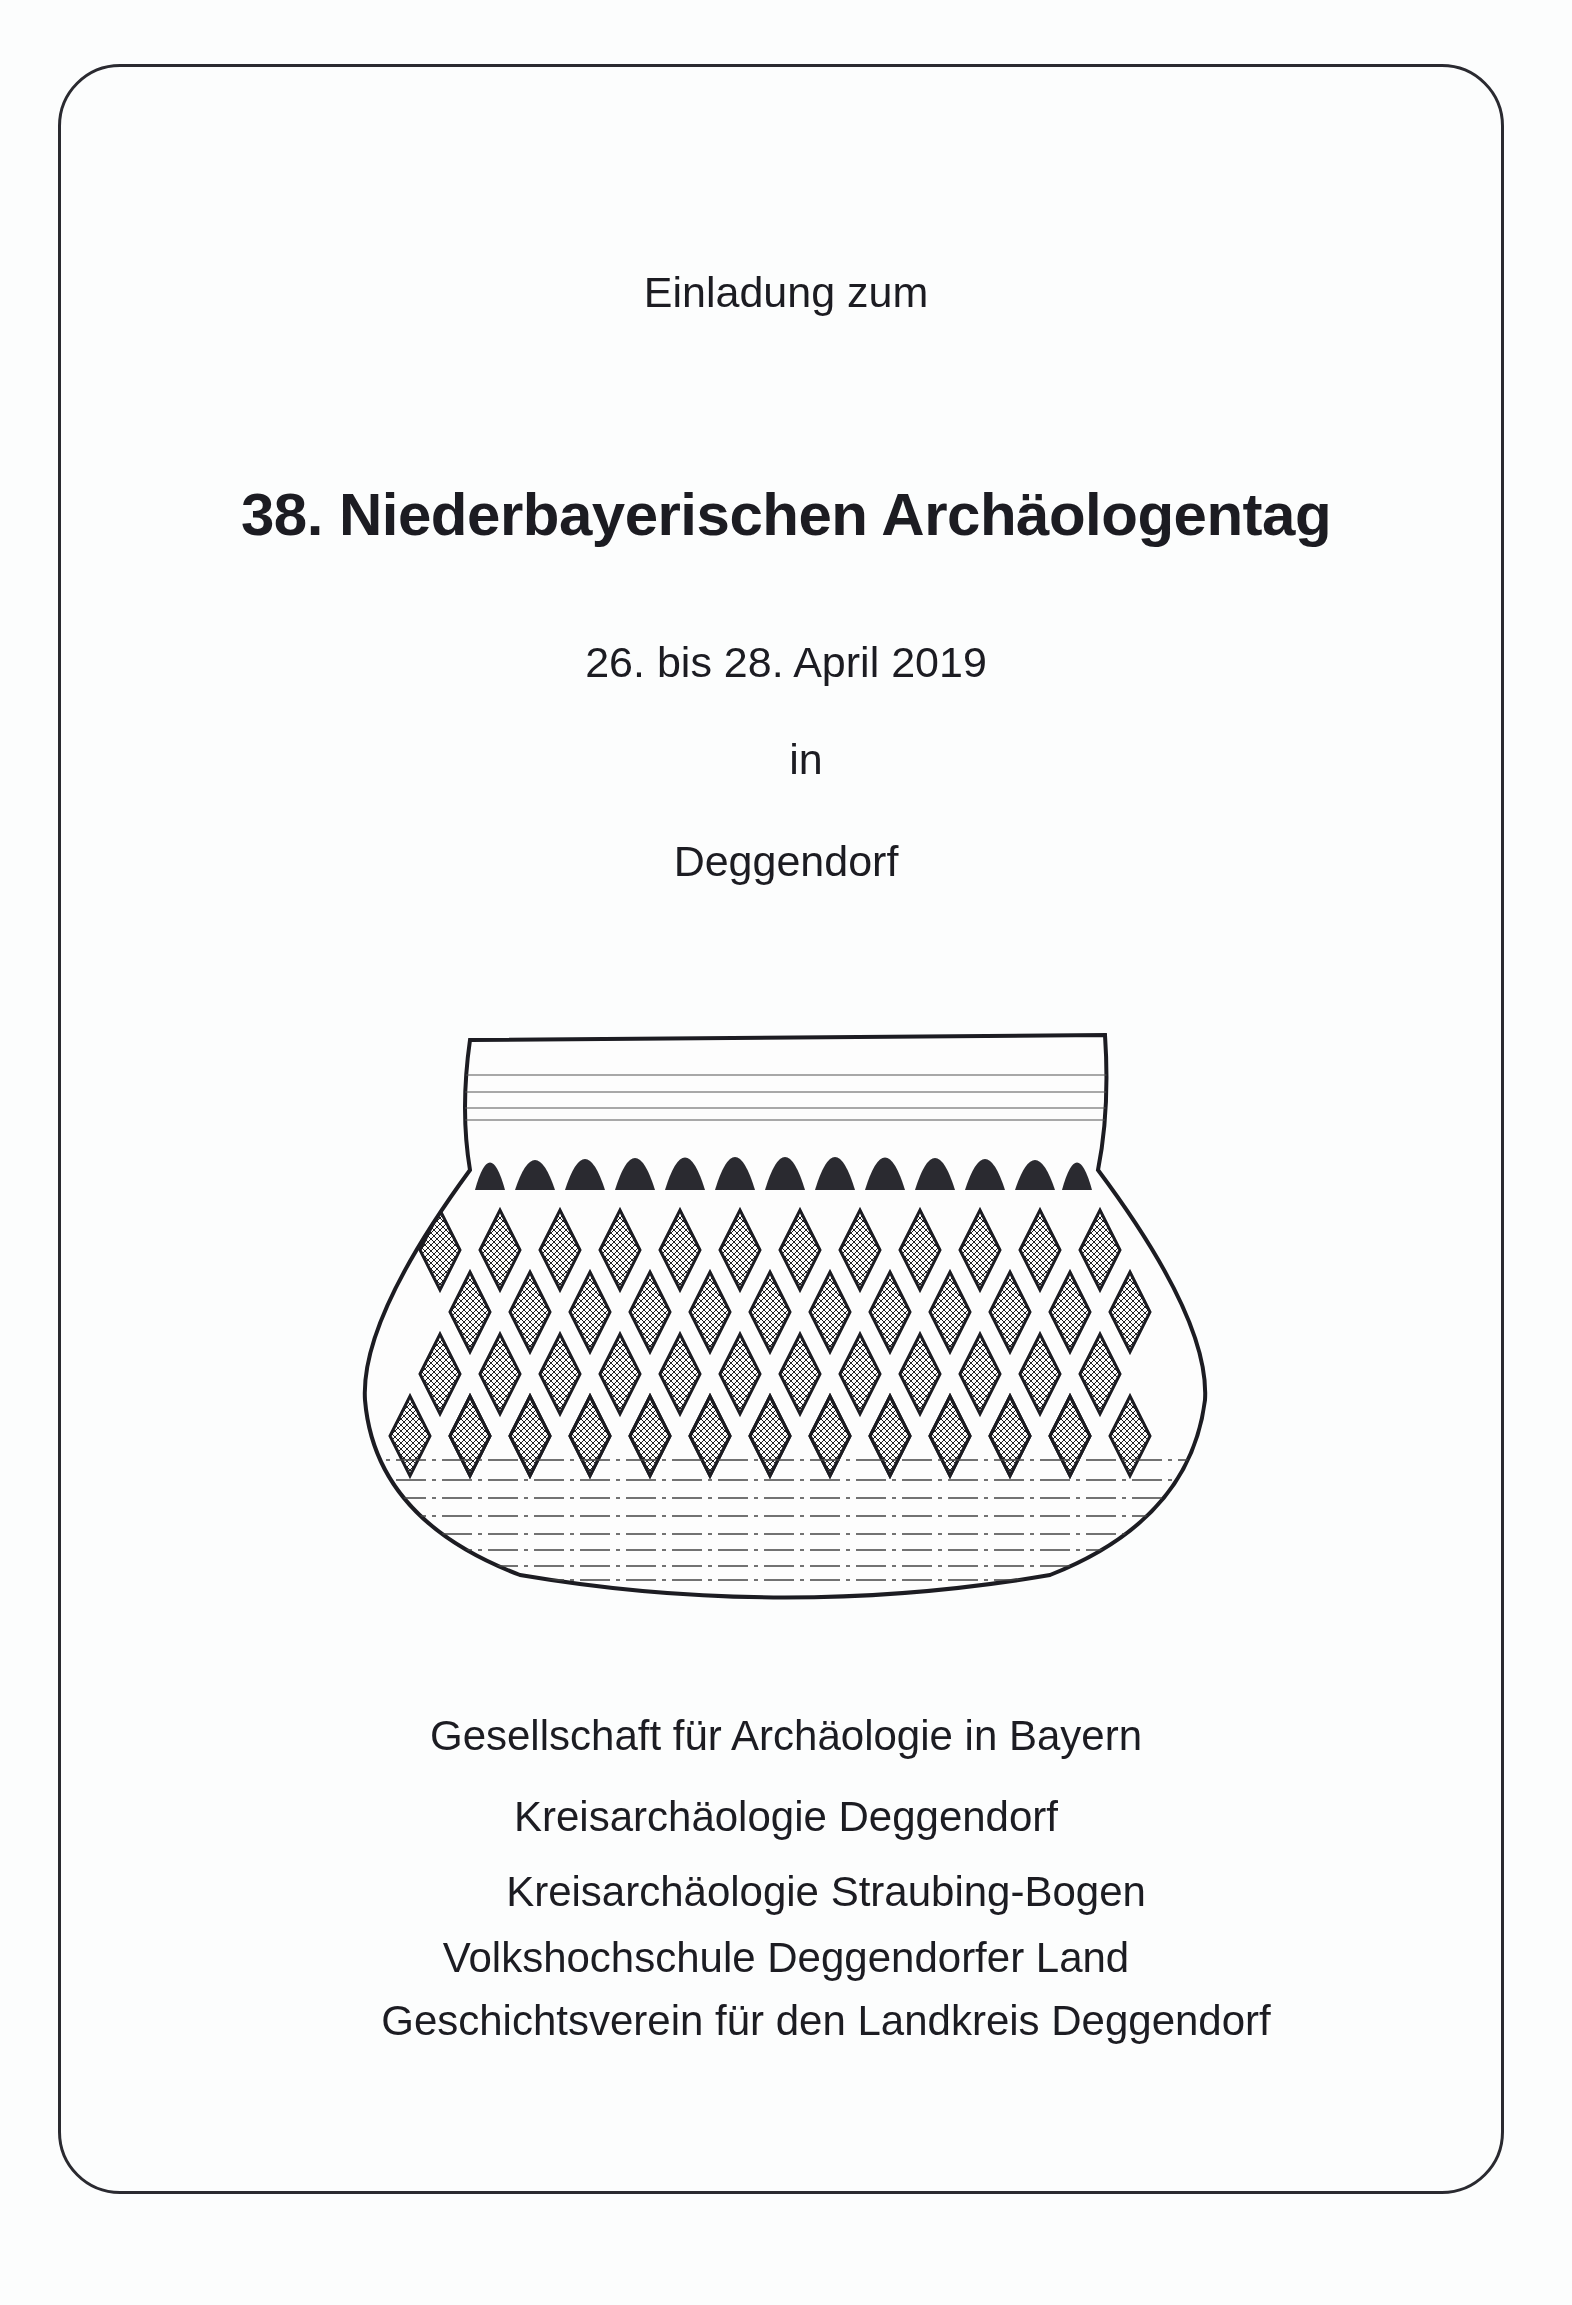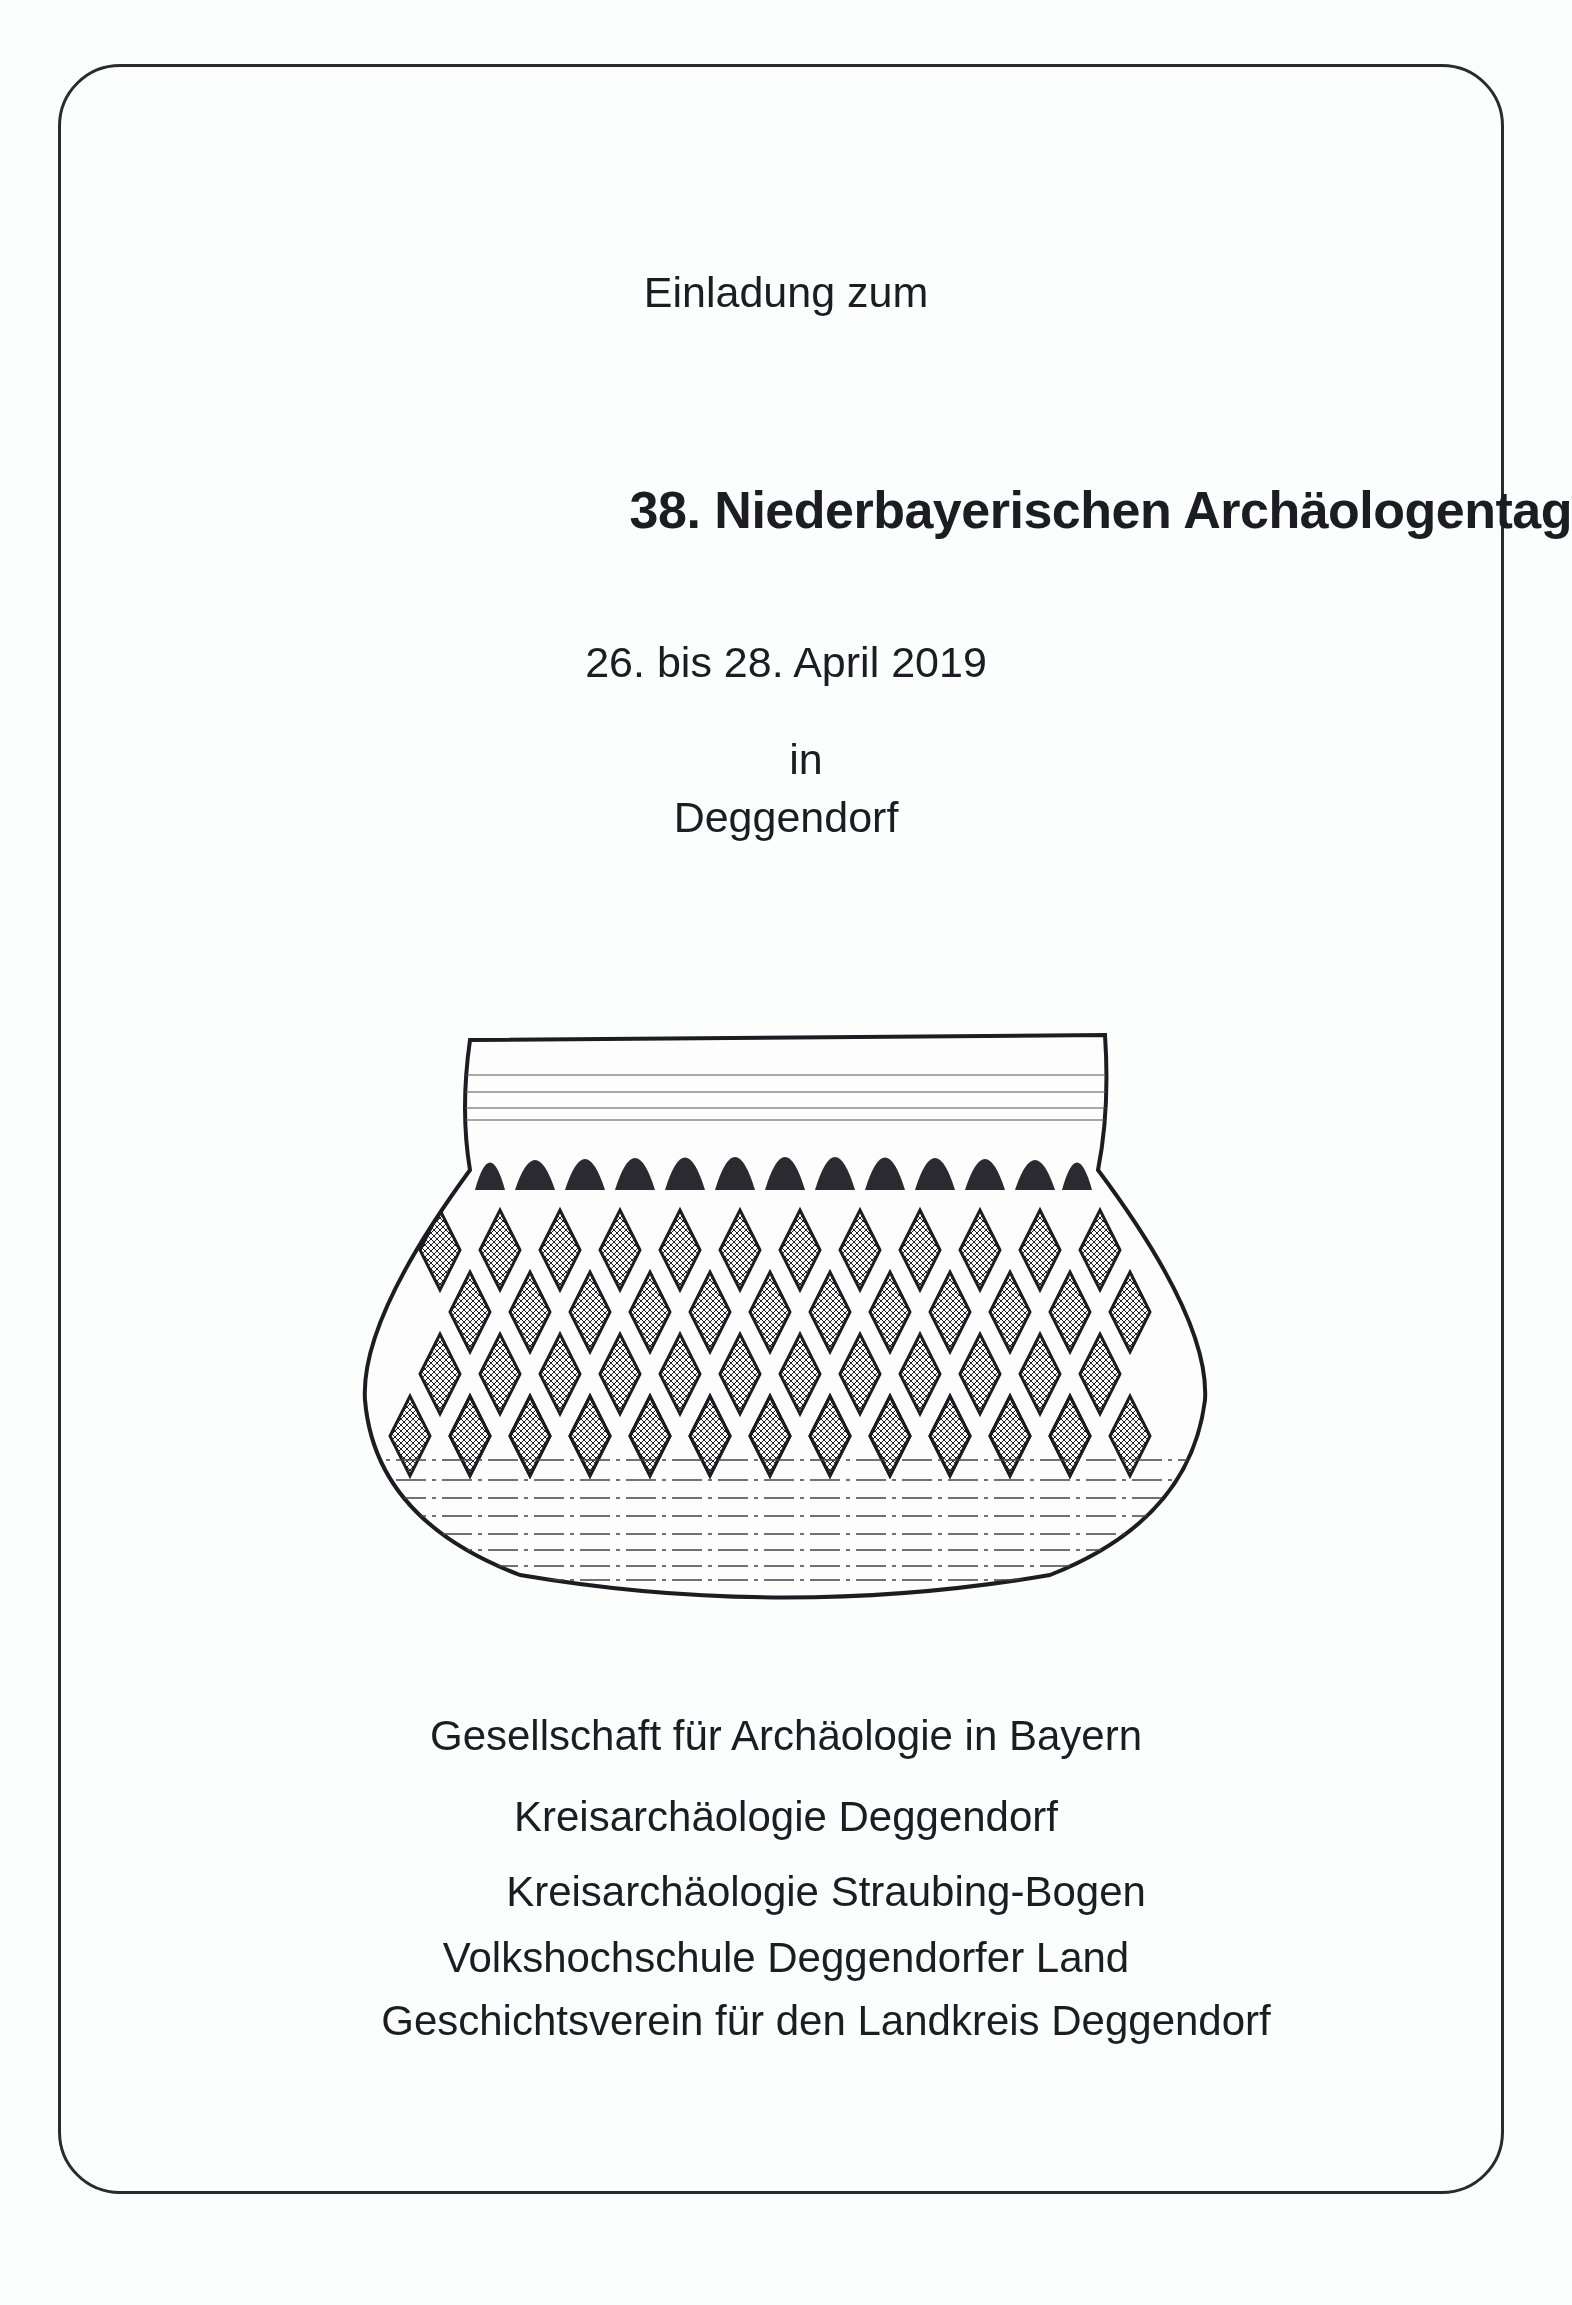--- a/index.html
+++ b/index.html
@@ -19,24 +19,24 @@
       border-radius: 62px;
       box-sizing: border-box;
     }
     .line {
       position: absolute;
       left: 0; width: 1572px;
       text-align: center;
       white-space: nowrap;
     }
     .intro   { top: 268px;  font-size: 43px; }
-    .title   { top: 480px;  font-size: 52px; font-weight: bold; letter-spacing: -0.5px; text-align: right; }
+    .title   { top: 480px;  font-size: 60px; font-weight: bold; letter-spacing: -0.5px; }
     .dates   { top: 638px;  font-size: 43px; }
     .in      { top: 735px;  font-size: 43px; margin-left: 20px; }
-    .city    { top: 793px;  font-size: 43px; }
+    .city    { top: 837px;  font-size: 43px; }
     .org     { font-size: 42px; }
     .org0 { top: 1712px; }
     .org1 { top: 1793px; }
     .org2 { top: 1868px; padding-left: 40px; }
     .org3 { top: 1934px; }
     .org4 { top: 1997px; padding-left: 40px; }
     .vessel {
       position: absolute;
       left: 350px; top: 1020px;
       width: 870px; height: 580px;

